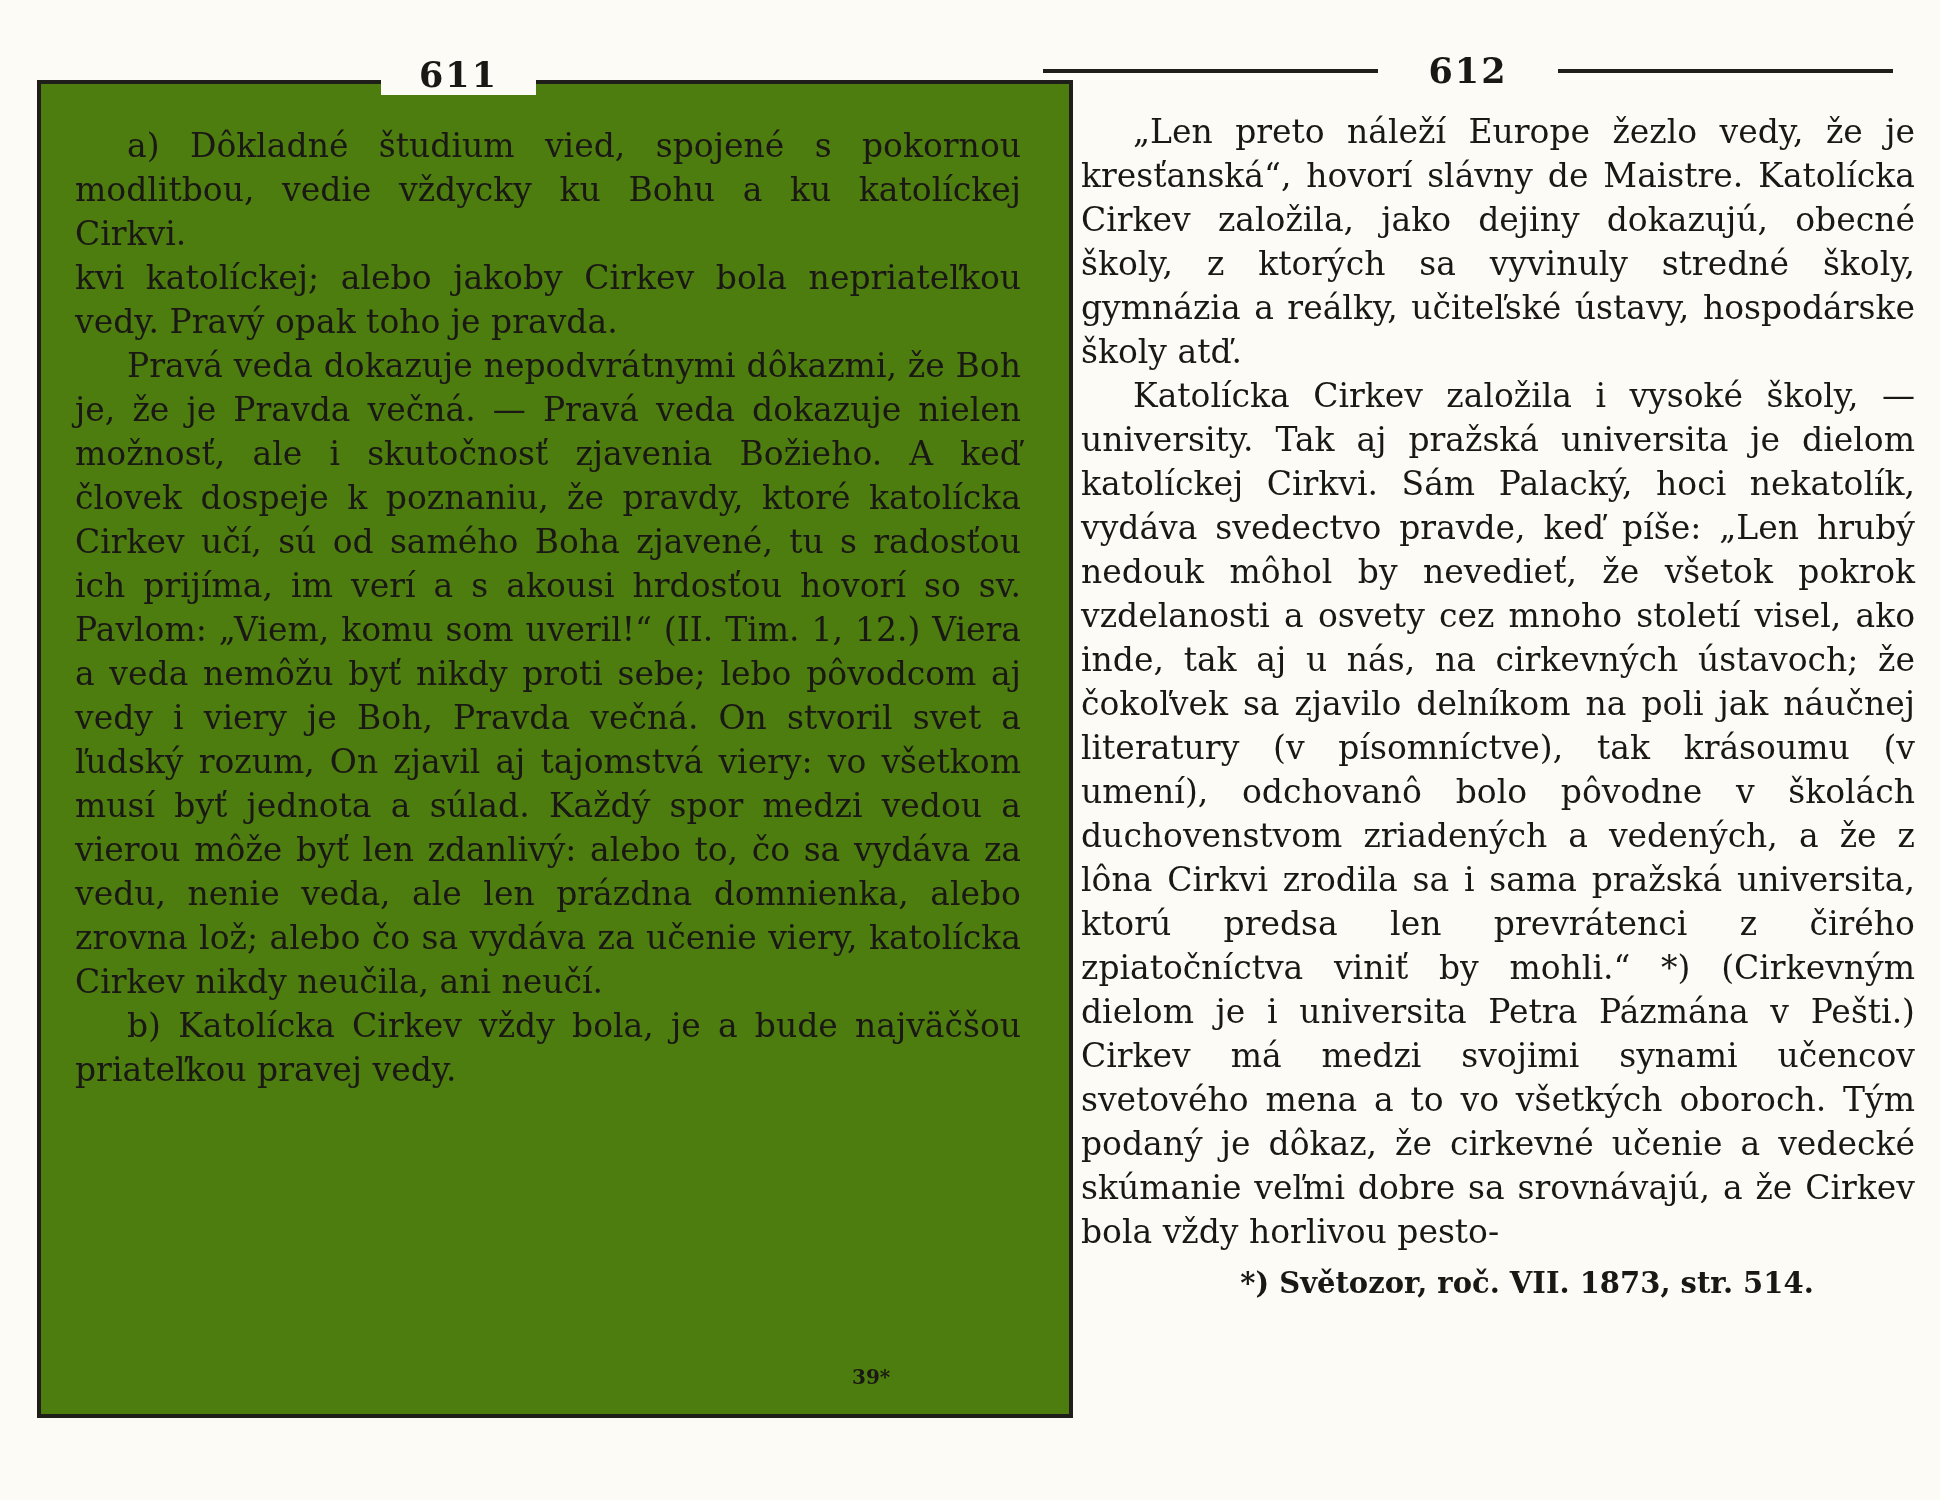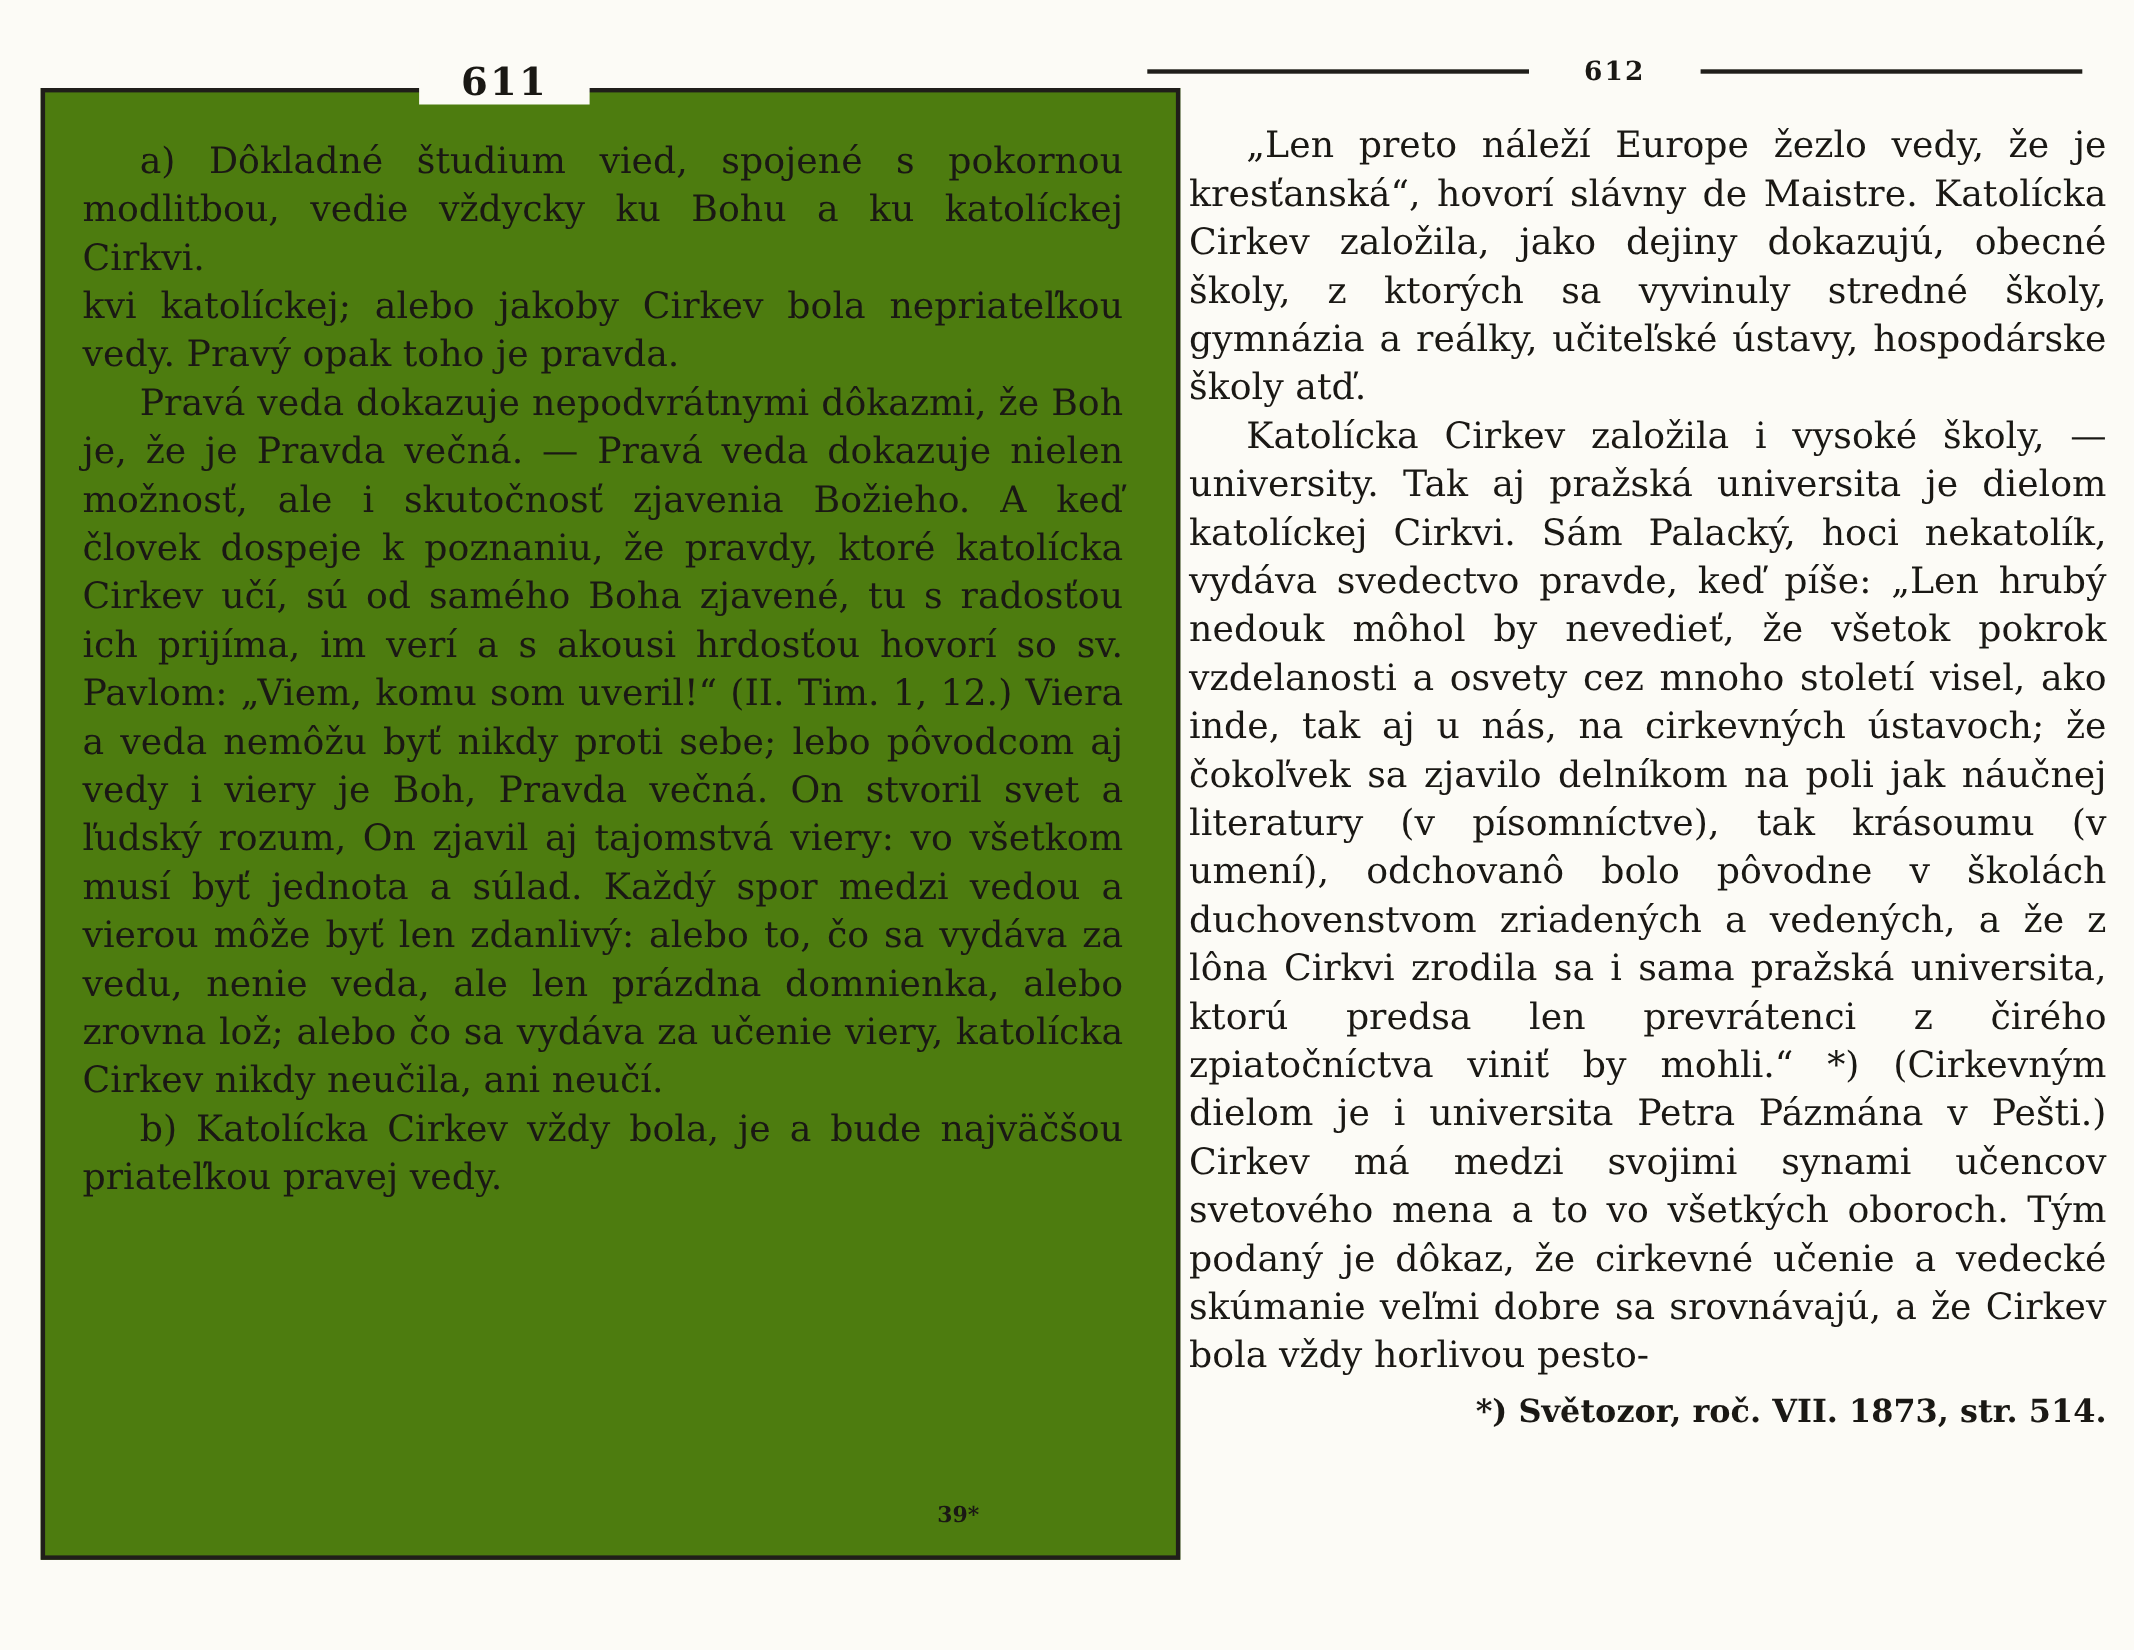--- a/index.html
+++ b/index.html
@@ -27,28 +27,28 @@
   }
   .para { margin:0; text-indent:52px; }
   .para.first { text-indent:0; }
 
   
   .right-header {
     position:absolute; left:1043px; top:50px; width:850px;
     display:flex; align-items:center;
   }
   .rule-seg { flex:1; height:4px; background:#201e1a; }
-  .pnum-right { padding:0 50px; font-size:24px; font-weight:bold; letter-spacing:2px; }
+  .pnum-right { padding:0 50px; font-size:35px; font-weight:bold; letter-spacing:2px; }
   .right-body {
     position:absolute; left:1062px; top:110px; width:834px;
     font-size:33px; line-height:44px; text-align:justify;margin-left:19px;
   }
   .footnote {
     margin:10px 0 0 0; font-size:29px; line-height:38px;
-    text-indent:58px; text-align:right; font-weight:bold;
+    text-indent:58px; text-align:center; font-weight:bold;
   }
 
   
   .signature {
     position:absolute; left:852px; top:1365px;
     font-size:20px; font-weight:bold;
   }
 </style>
 </head>
 <body>

